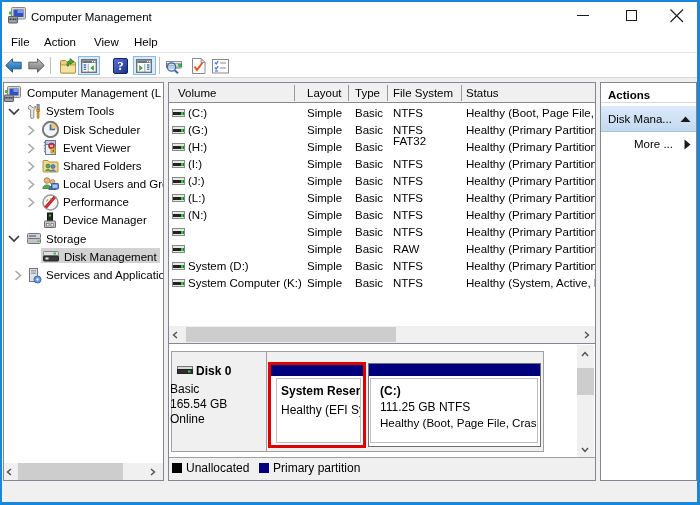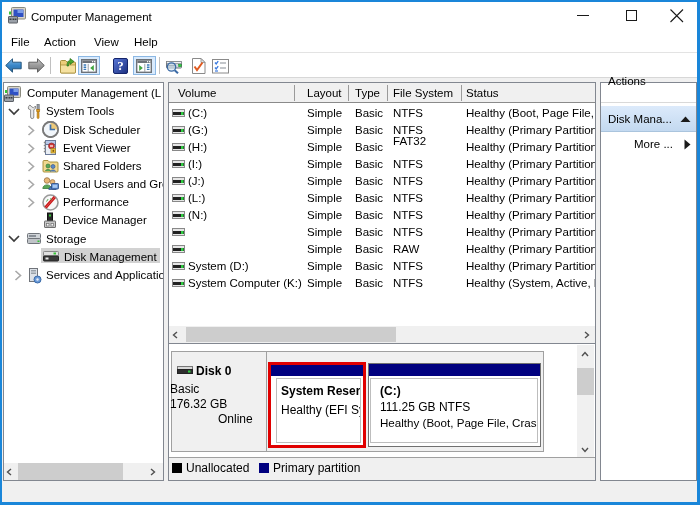--- a/index.html
+++ b/index.html
@@ -367,22 +367,22 @@
   <div class="abs" style="left:171px;top:351px;width:373px;height:101px;background:#f0f0f0;border:1px solid #a0a0a0;"></div>
   <div class="abs" style="left:266px;top:351px;width:1px;height:101px;background:#a0a0a0;"></div>
 
   <svg class="abs" style="left:177px;top:366px;" width="16" height="8" viewBox="0 0 16 8">
     <rect x="0.5" y="0.5" width="15" height="3" fill="#d8d8d8" stroke="#777"></rect>
     <rect x="0.5" y="3.5" width="15" height="4" fill="#2e2e2e" stroke="#222"></rect>
     <rect x="11" y="4.5" width="2.5" height="2" fill="#2ecc40"></rect>
   </svg>
   <div class="abs t12L" style="left:196px;top:362px;font-weight:bold;">Disk 0</div>
   <div class="abs t12L" style="left:170px;top:380px;">Basic</div>
-  <div class="abs t12L" style="left:170px;top:395px;">176.32 GB</div>
-  <div class="abs t12L" style="left:170px;top:410px;padding-left:48px;">Online</div>
+  <div class="abs t12L" style="left:170px;top:395px;">165.54 GB</div>
+  <div class="abs t12L" style="left:170px;top:410px;">Online</div>
 
   <div class="abs" style="left:368px;top:363px;width:173px;height:84px;background:#fff;border:1px solid #707070;"></div>
   <div class="abs" style="left:369px;top:364px;width:171px;height:12px;background:#00007f;"></div>
   <div class="abs" style="left:370px;top:378px;width:168px;height:65px;border:1px solid #bdbdbd;background:#fff;overflow:hidden;">
     <div class="t12L" style="position:absolute;left:9px;top:3px;font-weight:bold;">(C:)</div>
     <div class="t12L" style="position:absolute;left:9px;top:19px;">111.25 GB NTFS</div>
     <div class="t12L" style="position:absolute;left:9px;top:35px;font-size:11.6px;">Healthy (Boot, Page File, Crash Dump, Primary Partition)</div>
   </div>
 
   <div class="abs" style="left:268px;top:362px;width:98px;height:86px;background:#fff;border:3px solid #e00000;"></div>
@@ -403,21 +403,21 @@
 
   <div class="abs" style="left:169px;top:457px;width:426px;height:1px;background:#a0a0a0;"></div>
   <div class="abs" style="left:169px;top:458px;width:426px;height:22px;background:#f0f0f0;"></div>
   <div class="abs" style="left:172px;top:463px;width:10px;height:10px;background:#000;"></div>
   <div class="abs t12L" style="left:186px;top:459px;">Unallocated</div>
   <div class="abs" style="left:259px;top:463px;width:10px;height:10px;background:#00007f;"></div>
   <div class="abs t12L" style="left:273px;top:459px;">Primary partition</div>
 </div>
 
 <div class="pane" style="left:600px;top:82px;width:97px;height:399px;"></div>
-<div class="abs t12" style="left:608px;top:72px;font-weight:normal;">Actions</div>
+<div class="abs t12" style="left:608px;top:86px;font-weight:bold;">Actions</div>
 <div class="abs" style="left:601px;top:102px;width:95px;height:1px;background:#d9d9d9;"></div>
 <div class="abs" style="left:601px;top:106px;width:95px;height:26px;background:linear-gradient(#dceafb,#c3d9f0);border-bottom:1px solid #aac4dd;"></div>
 <div class="abs t12" style="left:608px;top:110px;">Disk Mana...</div>
 <svg class="abs" style="left:680px;top:116px;" width="11" height="7" viewBox="0 0 11 7">
     <path d="M0.5,6 L5.5,0.5 L10.5,6 Z" fill="#1a1a1a"></path>
   </svg>
 <div class="abs t12" style="left:600px;top:135px;width:73px;text-align:right;">More ...</div>
 <svg class="abs" style="left:684px;top:139px;" width="7" height="11" viewBox="0 0 7 11">
     <path d="M0.5,0.5 L6.5,5.5 L0.5,10.5 Z" fill="#1a1a1a"></path>
   </svg>

